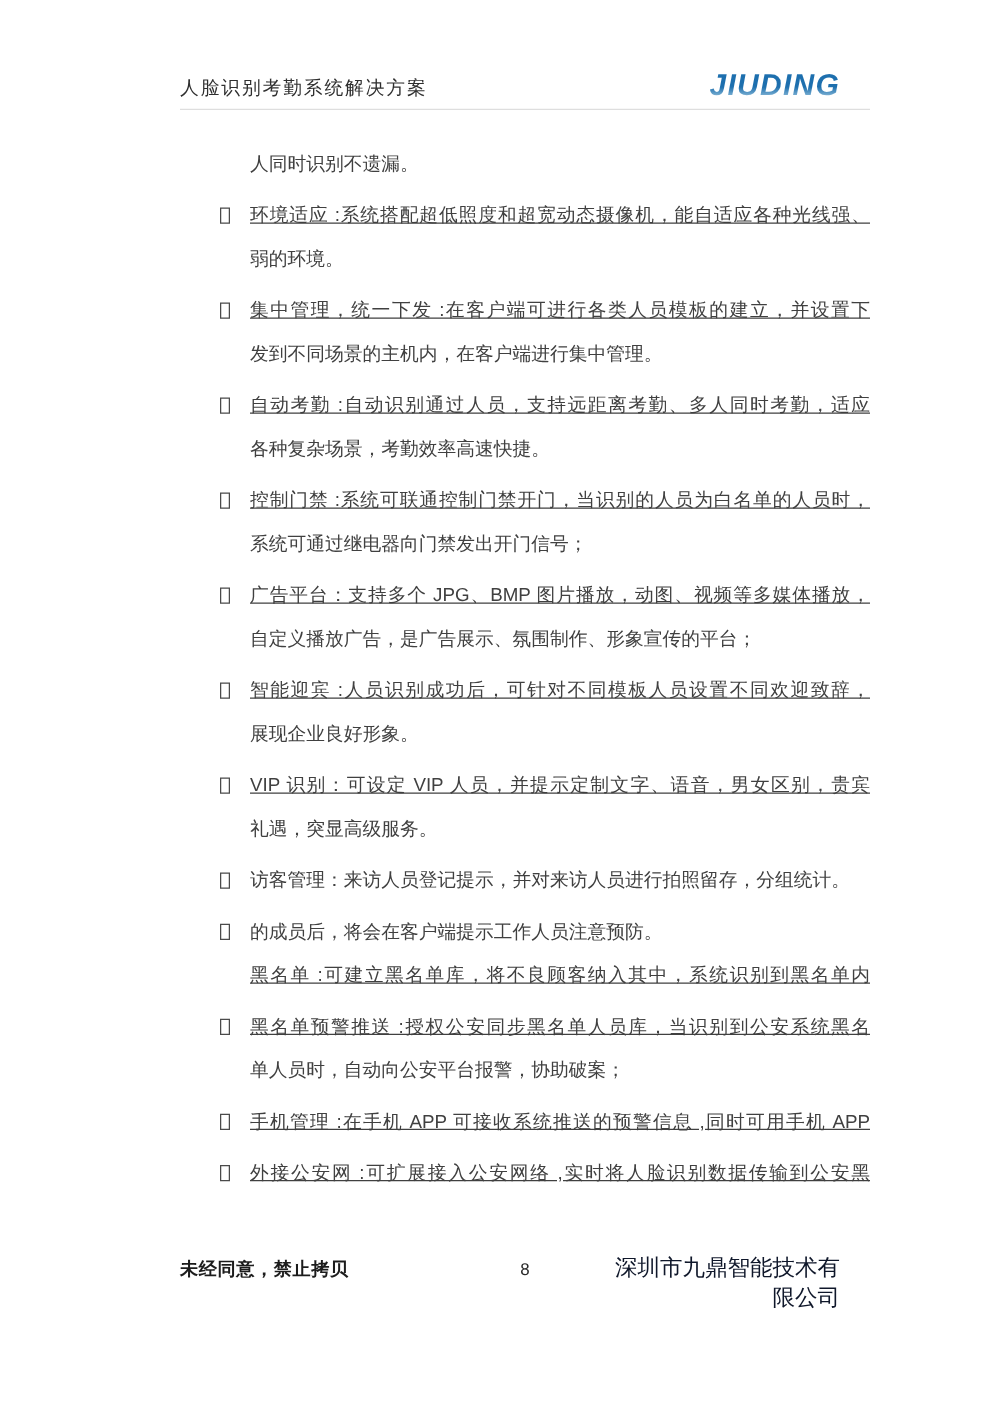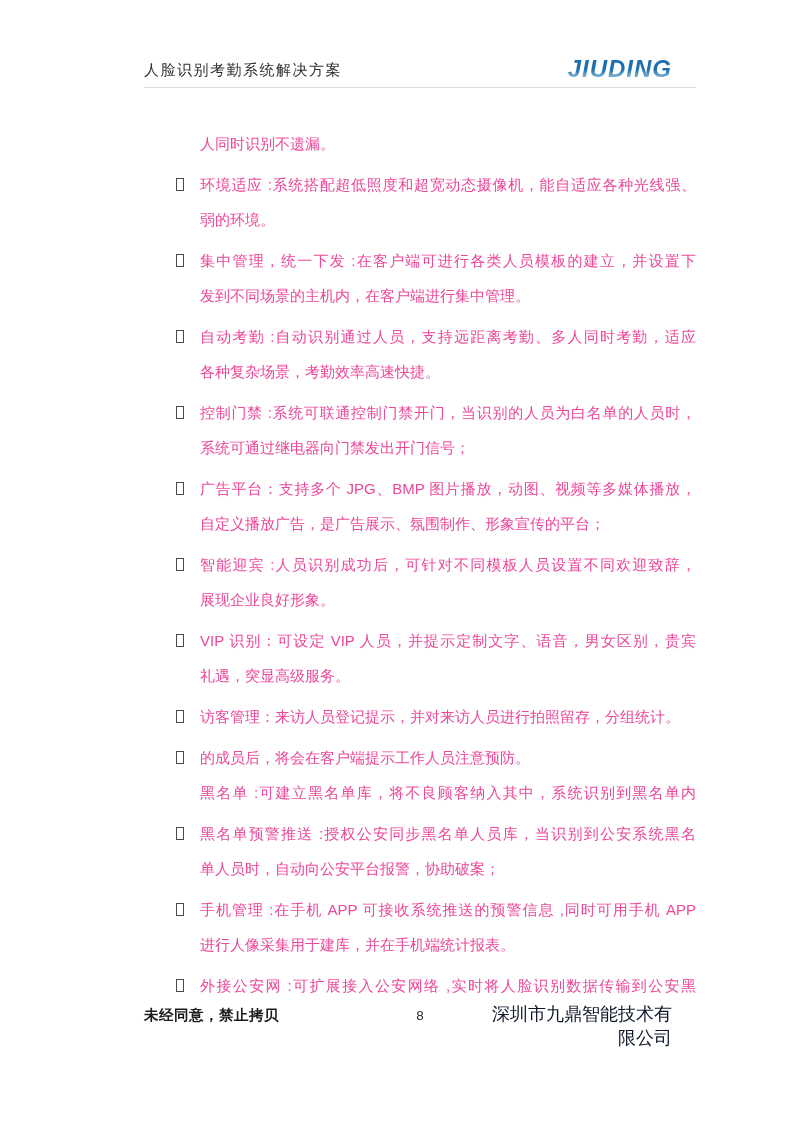--- a/index.html
+++ b/index.html
@@ -44,23 +44,23 @@
     left: 120px;
     width: 552px;
     top: 87px;
     height: 0;
     border-top: 1px solid #dedede;
   }
   
   .content {
     position: absolute;
     left: 120px;
-    top: 126px;
+    top: 114px;
     width: 552px;
-    color: #ec4899;
+    color: #404040;
     font-size: 15px;
   }
   .lead-line {
     margin-left: 56px;
     line-height: 35px;
     margin-bottom: 6px;
   }
   .item {
     position: relative;
     padding-left: 56px;
@@ -76,20 +76,21 @@
   }
   .line {
     line-height: 35px;
     white-space: normal;
     overflow: hidden;
     max-height: 35px;
   }
   .line.just {
     text-align: justify;
     text-align-last: justify;
+    text-decoration: underline;
   }
   
   .footer {
     position: absolute;
     left: 120px;
     top: 1002px;
     width: 552px;
     display: flex;
     align-items: baseline;
   }
@@ -205,21 +206,20 @@
     <div class="item-text">
             <div class="line just">黑名单预警推送 :授权公安同步黑名单人员库，当识别到公安系统黑名</div>
             <div class="line">单人员时，自动向公安平台报警，协助破案；</div>
           </div>
   </div>
 
   <div class="item">
     <span class="bullet"></span>
     <div class="item-text">
             <div class="line just">手机管理 :在手机 APP 可接收系统推送的预警信息 ,同时可用手机 APP</div>
-            <div class="line">进行人像采集用于建库，并在手机端统计报表。</div>
           </div>
   </div>
 
   <div class="item">
     <span class="bullet"></span>
     <div class="item-text">
             <div class="line just">外接公安网 :可扩展接入公安网络 ,实时将人脸识别数据传输到公安黑</div>
           </div>
   </div>
 </div>

